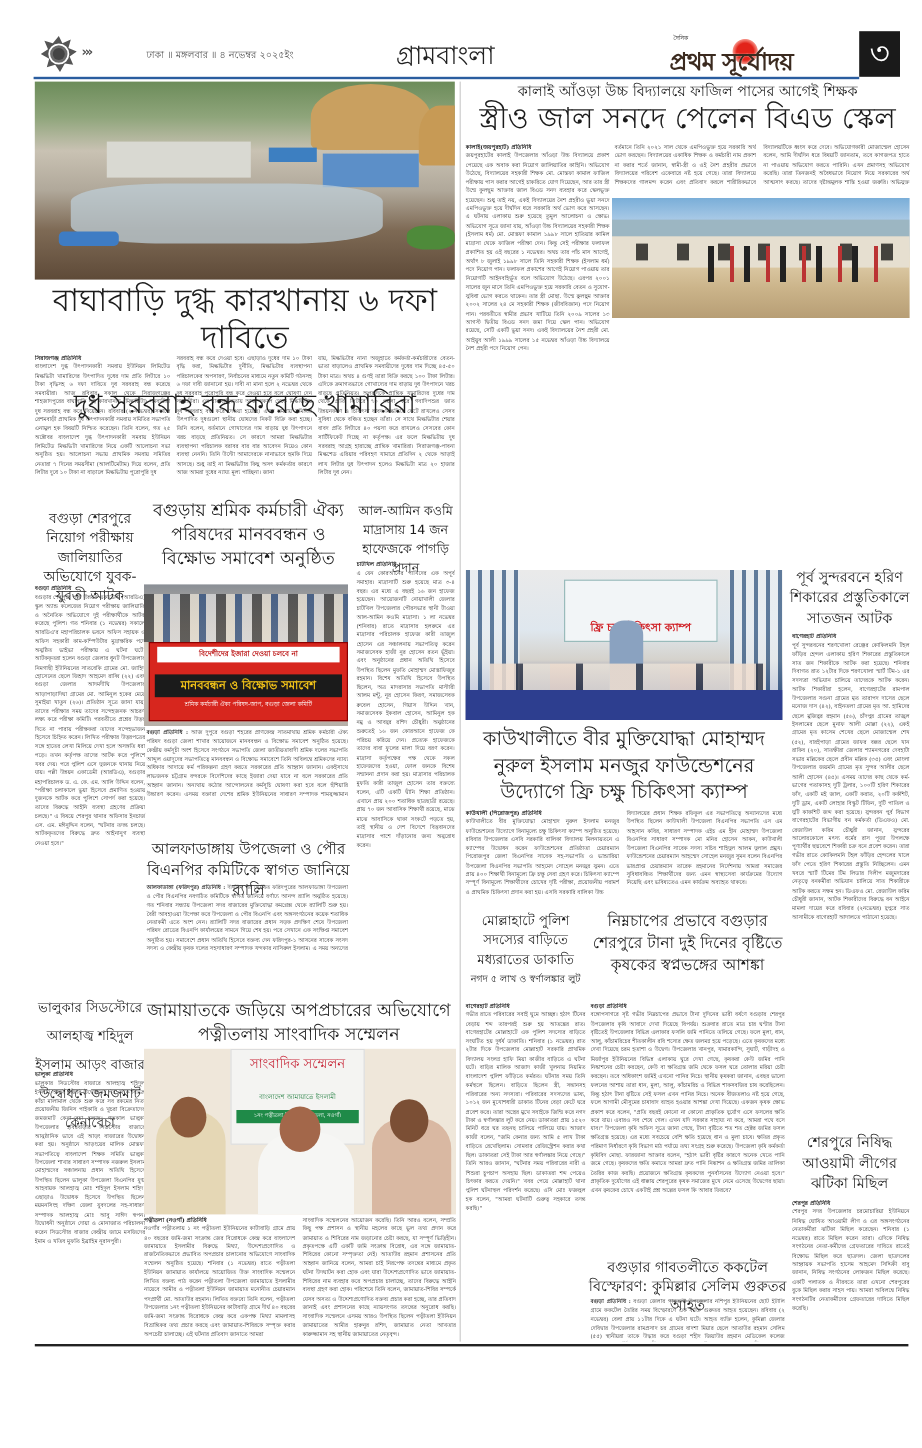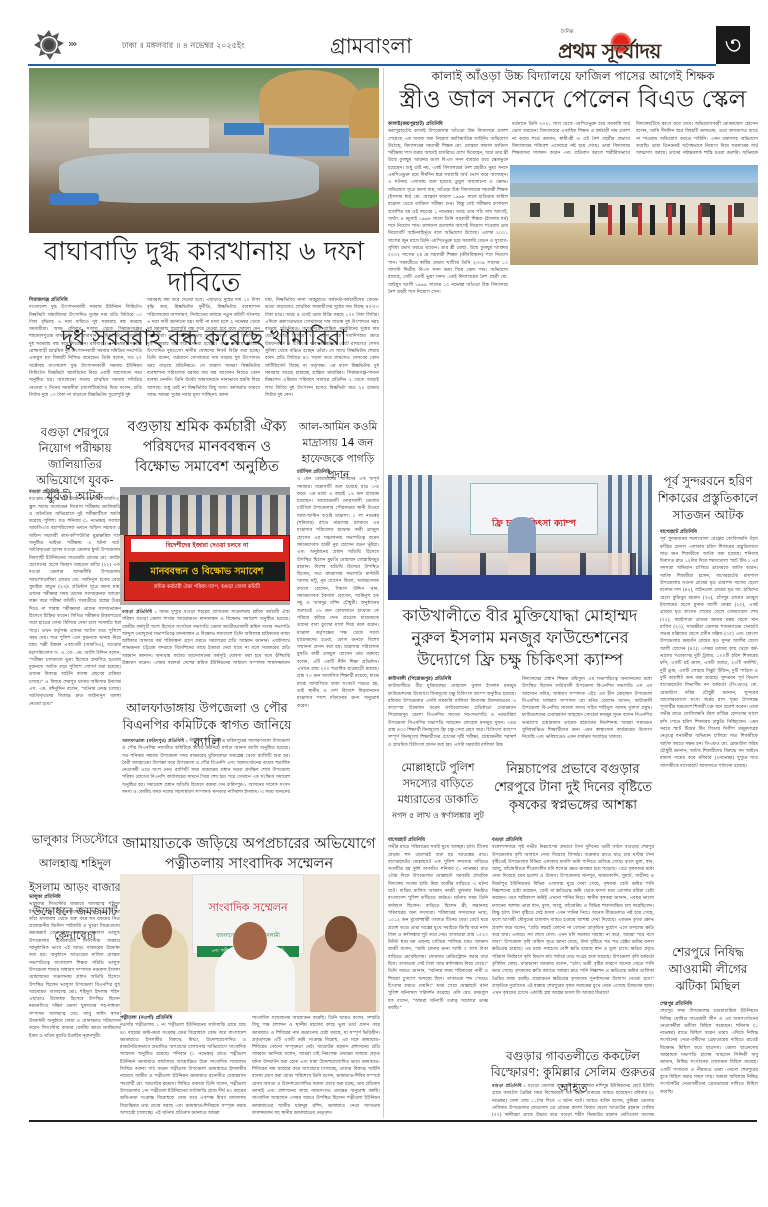--- a/index.html
+++ b/index.html
@@ -100,21 +100,21 @@
 
 <div class="abs hl" style="left:296px;top:418px;width:84px;font-size:10.5px;line-height:16px;">আল-আমিন কওমি মাদ্রাসায় 14 জন হাফেজকে পাগড়ি প্রদান</div>
 <div class="abs body-text" style="left:297px;top:468px;width:82px;height:354px;">
   <span class="dateline">চাটখিল প্রতিনিধি</span>
   <span>এ যেন কোরআনের পাখিদের এক অপূর্ব সমাহার। মাদ্রাসাটি শুরু হয়েছে মাত্র ৩-৪ বছর। এর মধ্যে এ বছরই ১৬ জন হাফেজ হয়েছেন। আয়োজনটি নোয়াখালী জেলার চাটখিল উপজেলার পৌরসভার স্থানী টাওয়া আল-আমিন কওমি মাদ্রাসা। ১ লা নভেম্বর (শনিবার) রাতে মাদ্রাসার হলরুমে এর মাদ্রাসার পরিচালক হাফেজ কারী তাজুল হোসেন এর সঞ্চালনায় সভাপতিত্ব করেন সমাজসেবক হাজী নুর হোসেন রতন ভূঁইয়া। এবং অনুষ্ঠানের প্রধান অতিথি হিসেবে উপস্থিত ছিলেন মুফতি মোহাম্মদ মোস্তাফিজুর রহমান। বিশেষ অতিথি হিসেবে উপস্থিত ছিলেন, অত্র মাদরাসার সভাপতি মাস্টারী আলম মন্টু, নূর হোসেন কিরণ, সমাজসেবক রুবেল হোসেন, গিয়াস উদ্দিন খান, সমাজসেবক ইকবাল হোসেন, আমিনুল হক নমু ও আবদুর রশিদ চৌধুরী। অনুষ্ঠানের শুরুতেই ১৬ জন কোরআনে হাফেজ কে পরিচয় করিয়ে দেন। প্রত্যেক হাফেজকে তাদের বাবা ফুলের মালা দিয়ে বরণ করেন। মাদ্রাসা কর্তৃপক্ষের পক্ষ থেকে সকল হাফেজদের হওয়া, ফোল জনকে বিশেষ সম্মাননা প্রদান করা হয়। মাদ্রাসার পরিচালক মুফতি কারী তাজুল হোসেন তার বক্তব্যে বলেন, এটি একটি দ্বীনি শিক্ষা প্রতিষ্ঠান। এখানে প্রায় ২০০ শতাধিক ছাত্রছাত্রী রয়েছে। প্রায় ৭০ জন আবাসিক শিক্ষার্থী রয়েছে, মাঝে মাঝে আবাসিকে থাকা সংকটে পড়তে হয়, তাই স্থানীয় ও দেশ বিদেশে বিত্তবানদের মাদ্রাসার পাশে দাঁড়ানোর জন্য অনুরোধ করেন।</span>
 </div>
 
 <div class="abs hl" style="left:118px;top:833px;width:262px;font-size:14.5px;line-height:20px;text-align:center;">জামায়াতকে জড়িয়ে অপপ্রচারের অভিযোগে পত্নীতলায় সাংবাদিক সম্মেলন</div>
 <div class="abs photo" style="left:120px;top:874px;width:260px;height:138px;background:#efe7da;">
   <div class="abs" style="left:72px;top:0;width:112px;height:80px;background:#f4f4f2;border:1px solid #ddd;">
-    <div style="color:#c8283a;font-size:11px;text-align:center;margin-top:24px;">সাংবাদিক সম্মেলন</div>
+    <div style="color:#c8283a;font-size:11px;text-align:center;margin-top:3px;">সাংবাদিক সম্মেলন</div>
     <div style="color:#1a7a3a;font-size:5.5px;text-align:center;margin-top:14px;">বাংলাদেশ জামায়াতে ইসলামী</div>
     <div style="background:#1f8a48;color:#fff;font-size:4.5px;text-align:center;margin:6px 4px 0;padding:2px;">১নং পত্নীতলা ইউনিয়ন,পত্নীতলা, নওগাঁ।</div>
   </div>
   <div class="abs" style="left:10px;top:52px;width:58px;height:86px;background:#e5d7b5;border-radius:25px 25px 0 0;"></div>
   <div class="abs" style="left:22px;top:40px;width:30px;height:34px;background:#8b5a3c;border-radius:50%;"></div>
   <div class="abs" style="left:95px;top:70px;width:80px;height:68px;background:#f6f6f4;border-radius:30px 30px 0 0;"></div>
   <div class="abs" style="left:113px;top:48px;width:34px;height:38px;background:#a3674a;border-radius:50%;"></div>
   <div class="abs" style="left:190px;top:58px;width:66px;height:80px;background:#d9b8a2;border-radius:25px 25px 0 0;"></div>
   <div class="abs" style="left:205px;top:42px;width:32px;height:36px;background:#7b4f35;border-radius:50%;"></div>
 </div>

